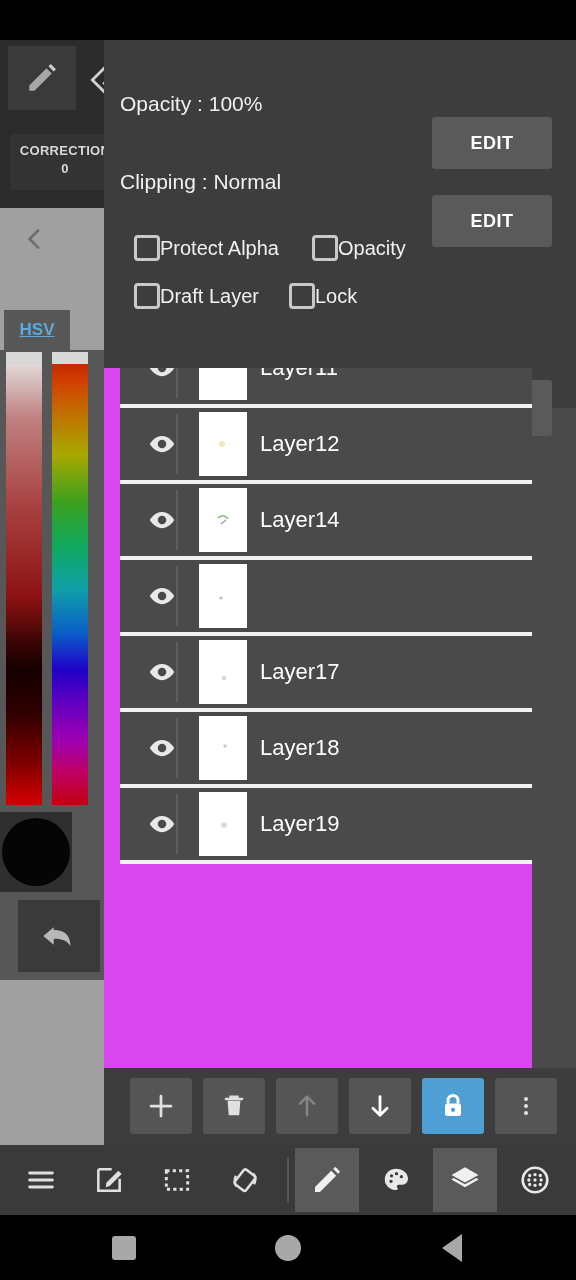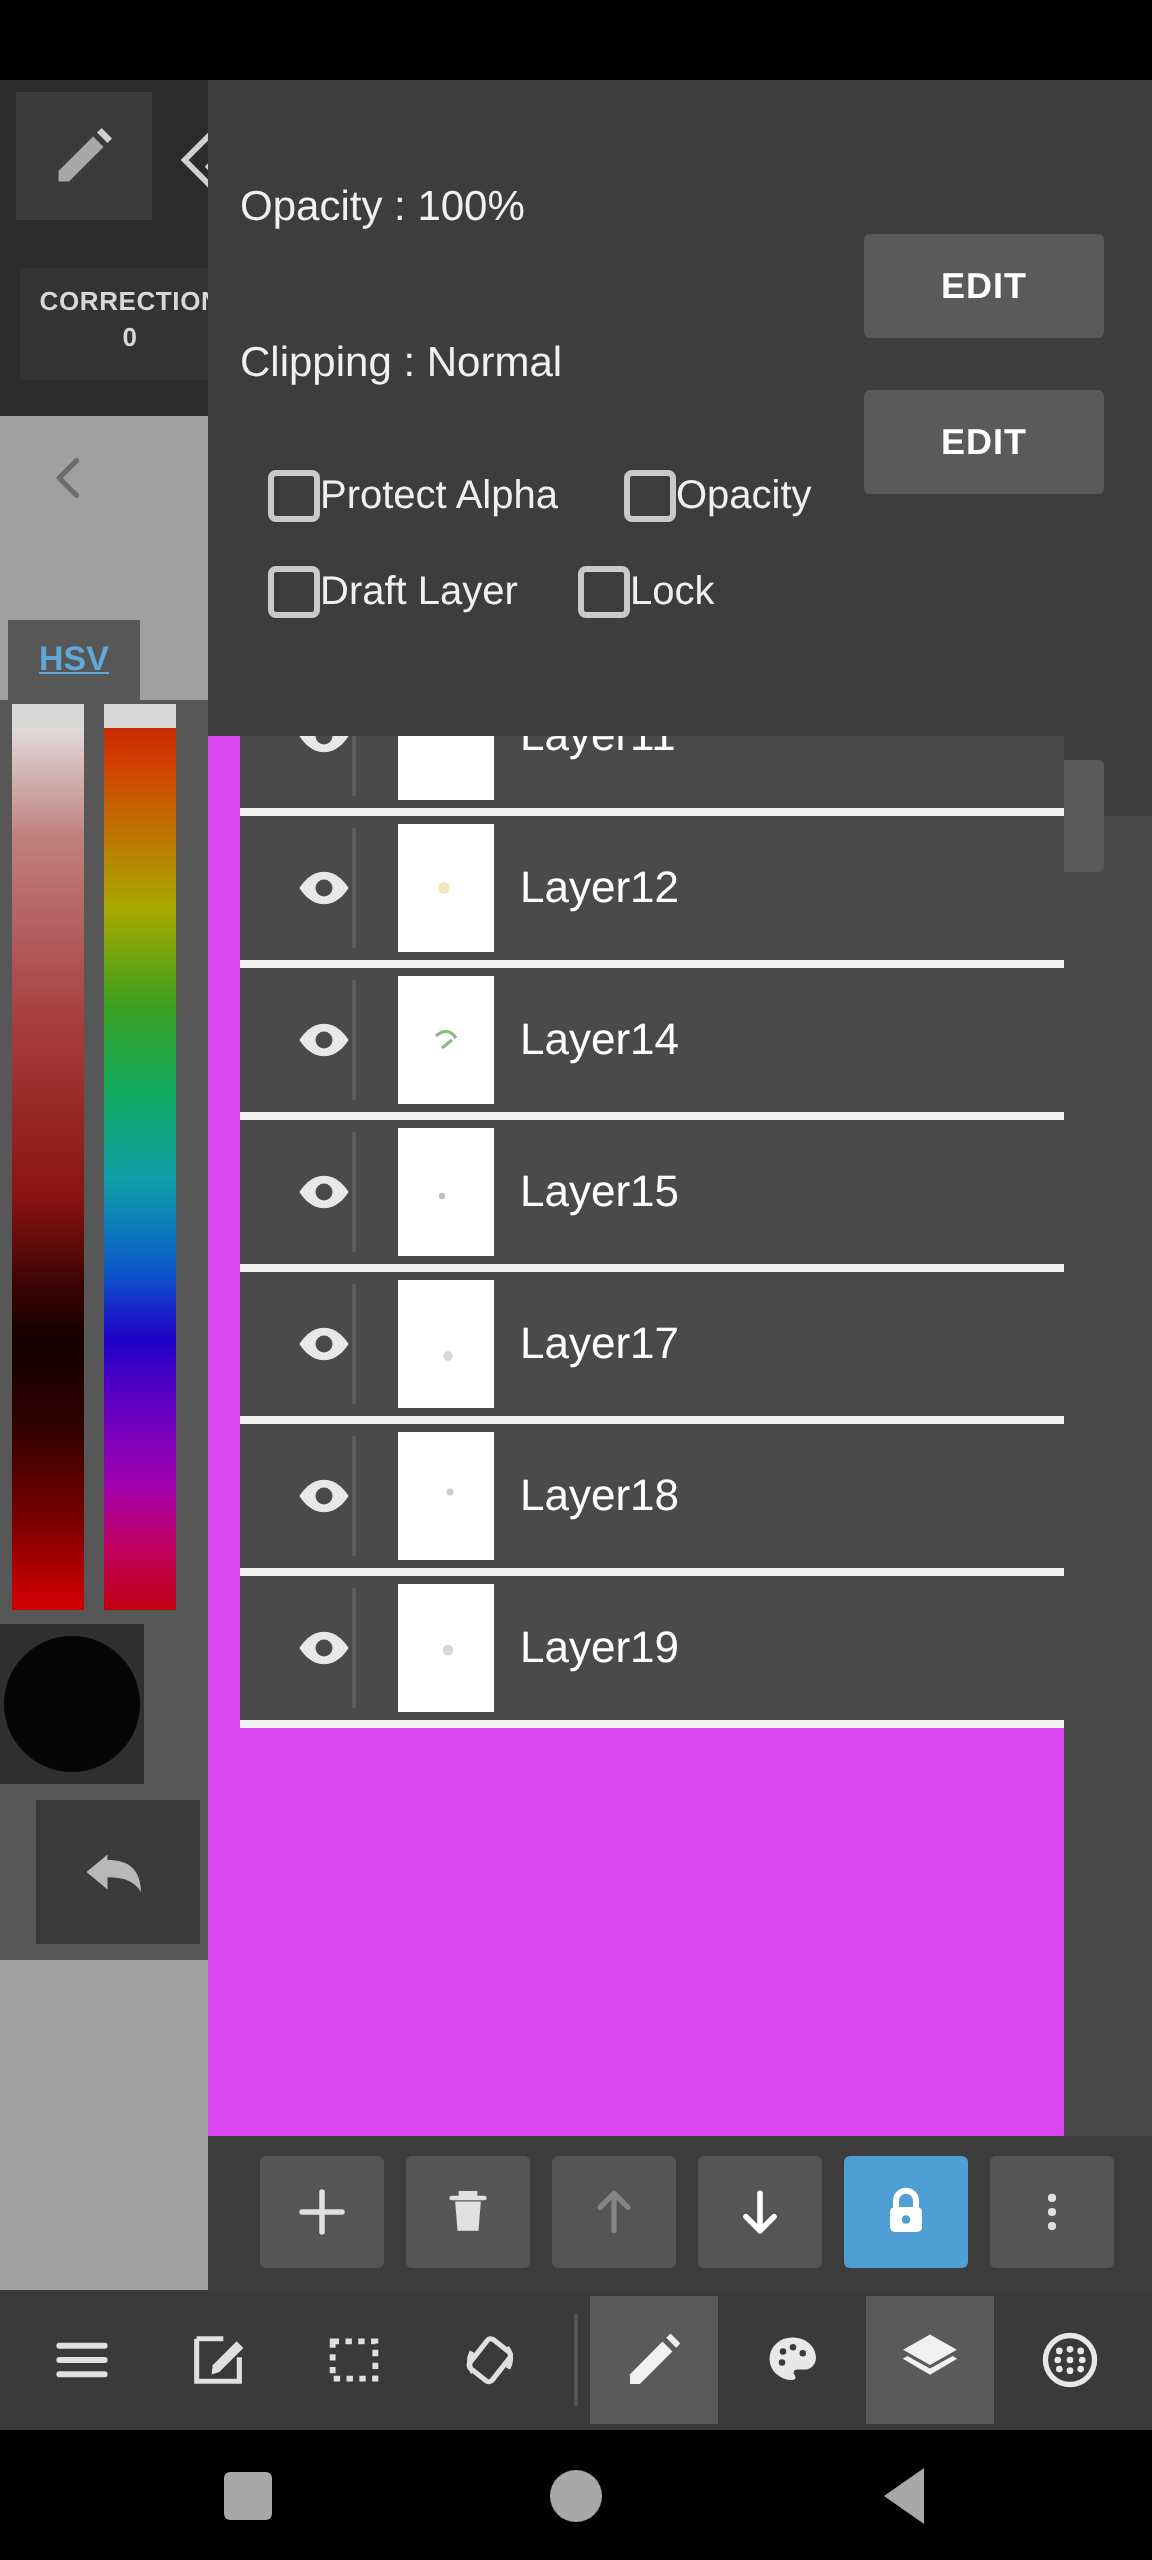--- a/index.html
+++ b/index.html
@@ -270,21 +270,20 @@
             <div class="layer-eye">
               <svg width="30" height="30" viewBox="0 0 24 24">
                 <path d="M12 5.5 C5.8 5.5 2.2 12 2.2 12 S5.8 18.5 12 18.5 21.8 12 21.8 12 18.2 5.5 12 5.5 Z" fill="#e8e8e8"></path>
                 <circle cx="12" cy="12" r="3.4" fill="#4a4a4a"></circle>
               </svg>
             </div>
             <div class="layer-divider"></div>
             <div class="layer-thumb"><svg width="48" height="64" viewBox="0 0 48 64">
                 <circle cx="22" cy="34" r="1.6" fill="#bdbdbd"></circle>
               </svg></div>
-            <div class="layer-name">Layer15</div>
           </div>
           <div class="layer-row">
             <div class="layer-eye">
               <svg width="30" height="30" viewBox="0 0 24 24">
                 <path d="M12 5.5 C5.8 5.5 2.2 12 2.2 12 S5.8 18.5 12 18.5 21.8 12 21.8 12 18.2 5.5 12 5.5 Z" fill="#e8e8e8"></path>
                 <circle cx="12" cy="12" r="3.4" fill="#4a4a4a"></circle>
               </svg>
             </div>
             <div class="layer-divider"></div>
             <div class="layer-thumb"><svg width="48" height="64" viewBox="0 0 48 64">

